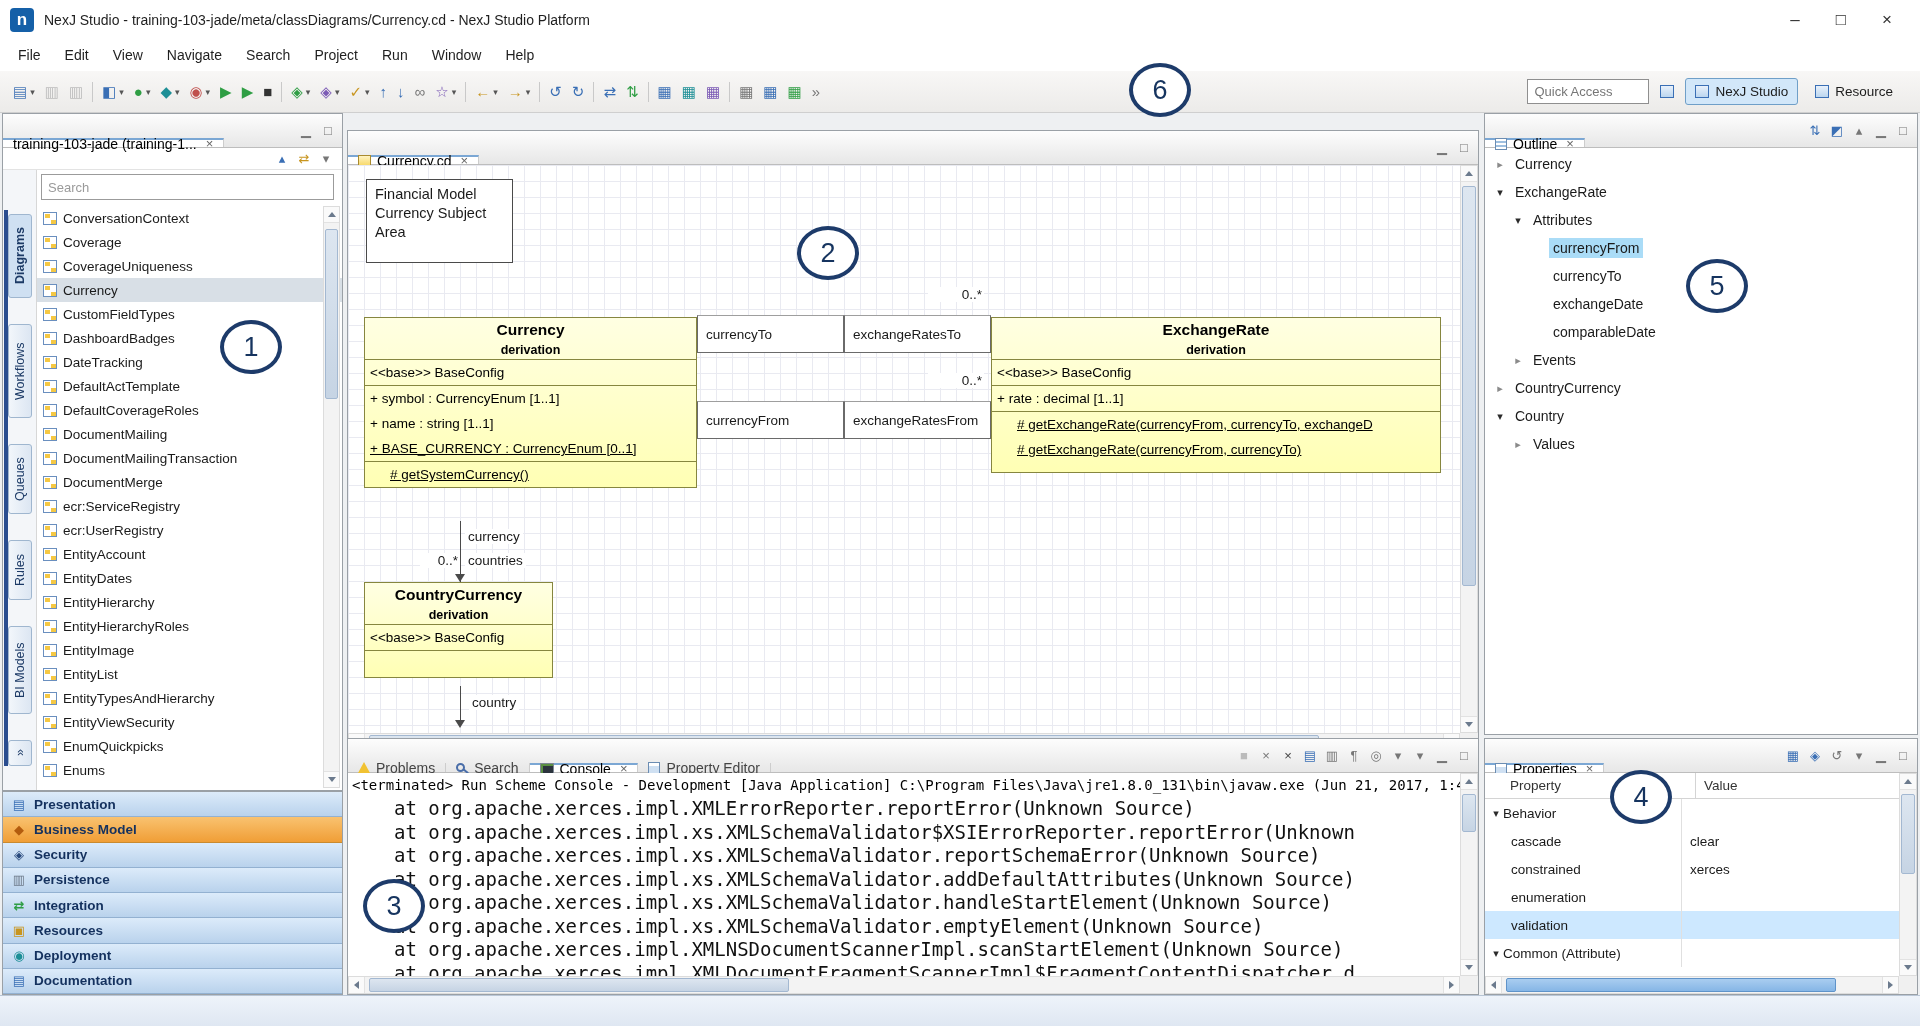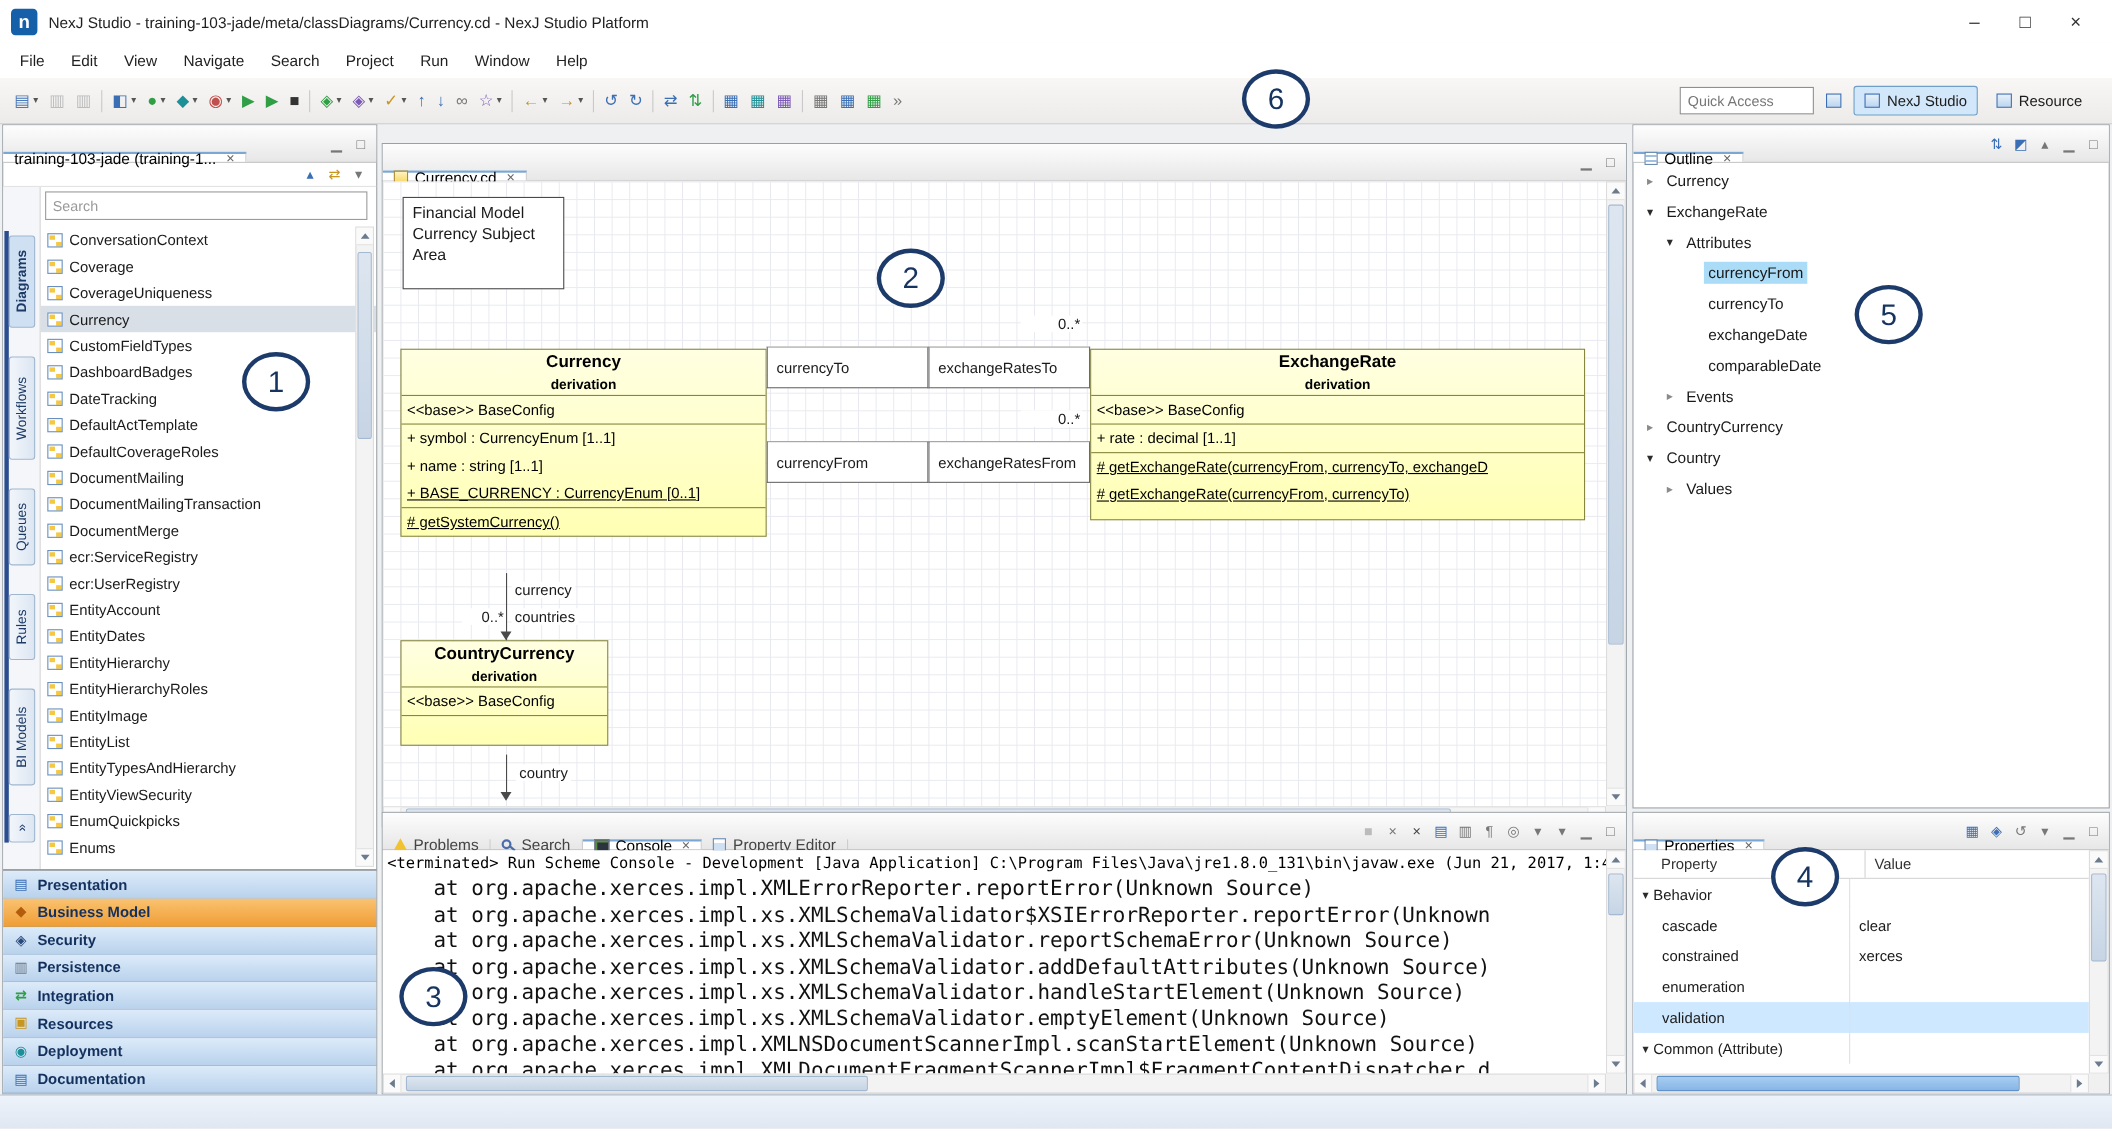--- a/index.html
+++ b/index.html
@@ -83,21 +83,21 @@
   #editor { left:347px; top:130px; width:1132px; height:622px; }
   .canvas { position:absolute; left:0; top:34px; right:18px; bottom:18px; overflow:hidden; background-color:#fff;
     background-image:linear-gradient(to right,#e9eaf1 1px,transparent 1px),linear-gradient(to bottom,#e9eaf1 1px,transparent 1px);
     background-size:16px 16px; }
   .note { position:absolute; background:#fff; border:1px solid #4a4a4a; padding:5px 8px; font-size:14.5px; line-height:1.32; }
   .uml { position:absolute; background:linear-gradient(#ffffe2,#ffffb4); border:1px solid #86863f; color:#000; }
   .uml-title { text-align:center; font-weight:bold; font-size:15.5px; line-height:23px; }
   .uml-stereo { text-align:center; font-weight:bold; font-size:12.5px; line-height:18px; border-bottom:1px solid #86863f; }
   .uml-base { font-size:13.5px; line-height:25px; padding:0 5px; border-bottom:1px solid #86863f; white-space:nowrap; overflow:hidden; }
   .uml-member { font-size:13.5px; line-height:25px; padding:0 5px; white-space:nowrap; overflow:hidden; }
-  .uml-ops { border-top:1px solid #86863f; }
+  .uml-ops { border-top:1px solid #86863f;padding-left:20px; }
   .uml-empty { height:26px; }
   .u { text-decoration:underline; }
   .alabel { position:absolute; background:#fff; border:1px solid #6a6a6a; border-top-color:#9e9e9e; display:flex; align-items:center; padding-left:8px; font-size:13.5px; }
   .mult { position:absolute; font-size:13.5px; background:#fff; padding:0 2px; text-align:right; }
   .rolelbl { position:absolute; font-size:13.5px; background:#fff; padding:0 3px; }
   .vline { position:absolute; width:0; border-left:1px solid #4a4a4a; }
   .arrow-down { position:absolute; width:0; height:0; border-left:5px solid transparent; border-right:5px solid transparent; border-top:8px solid #4a4a4a; }
 
   
   #console { left:347px; top:738px; width:1132px; height:257px; }

